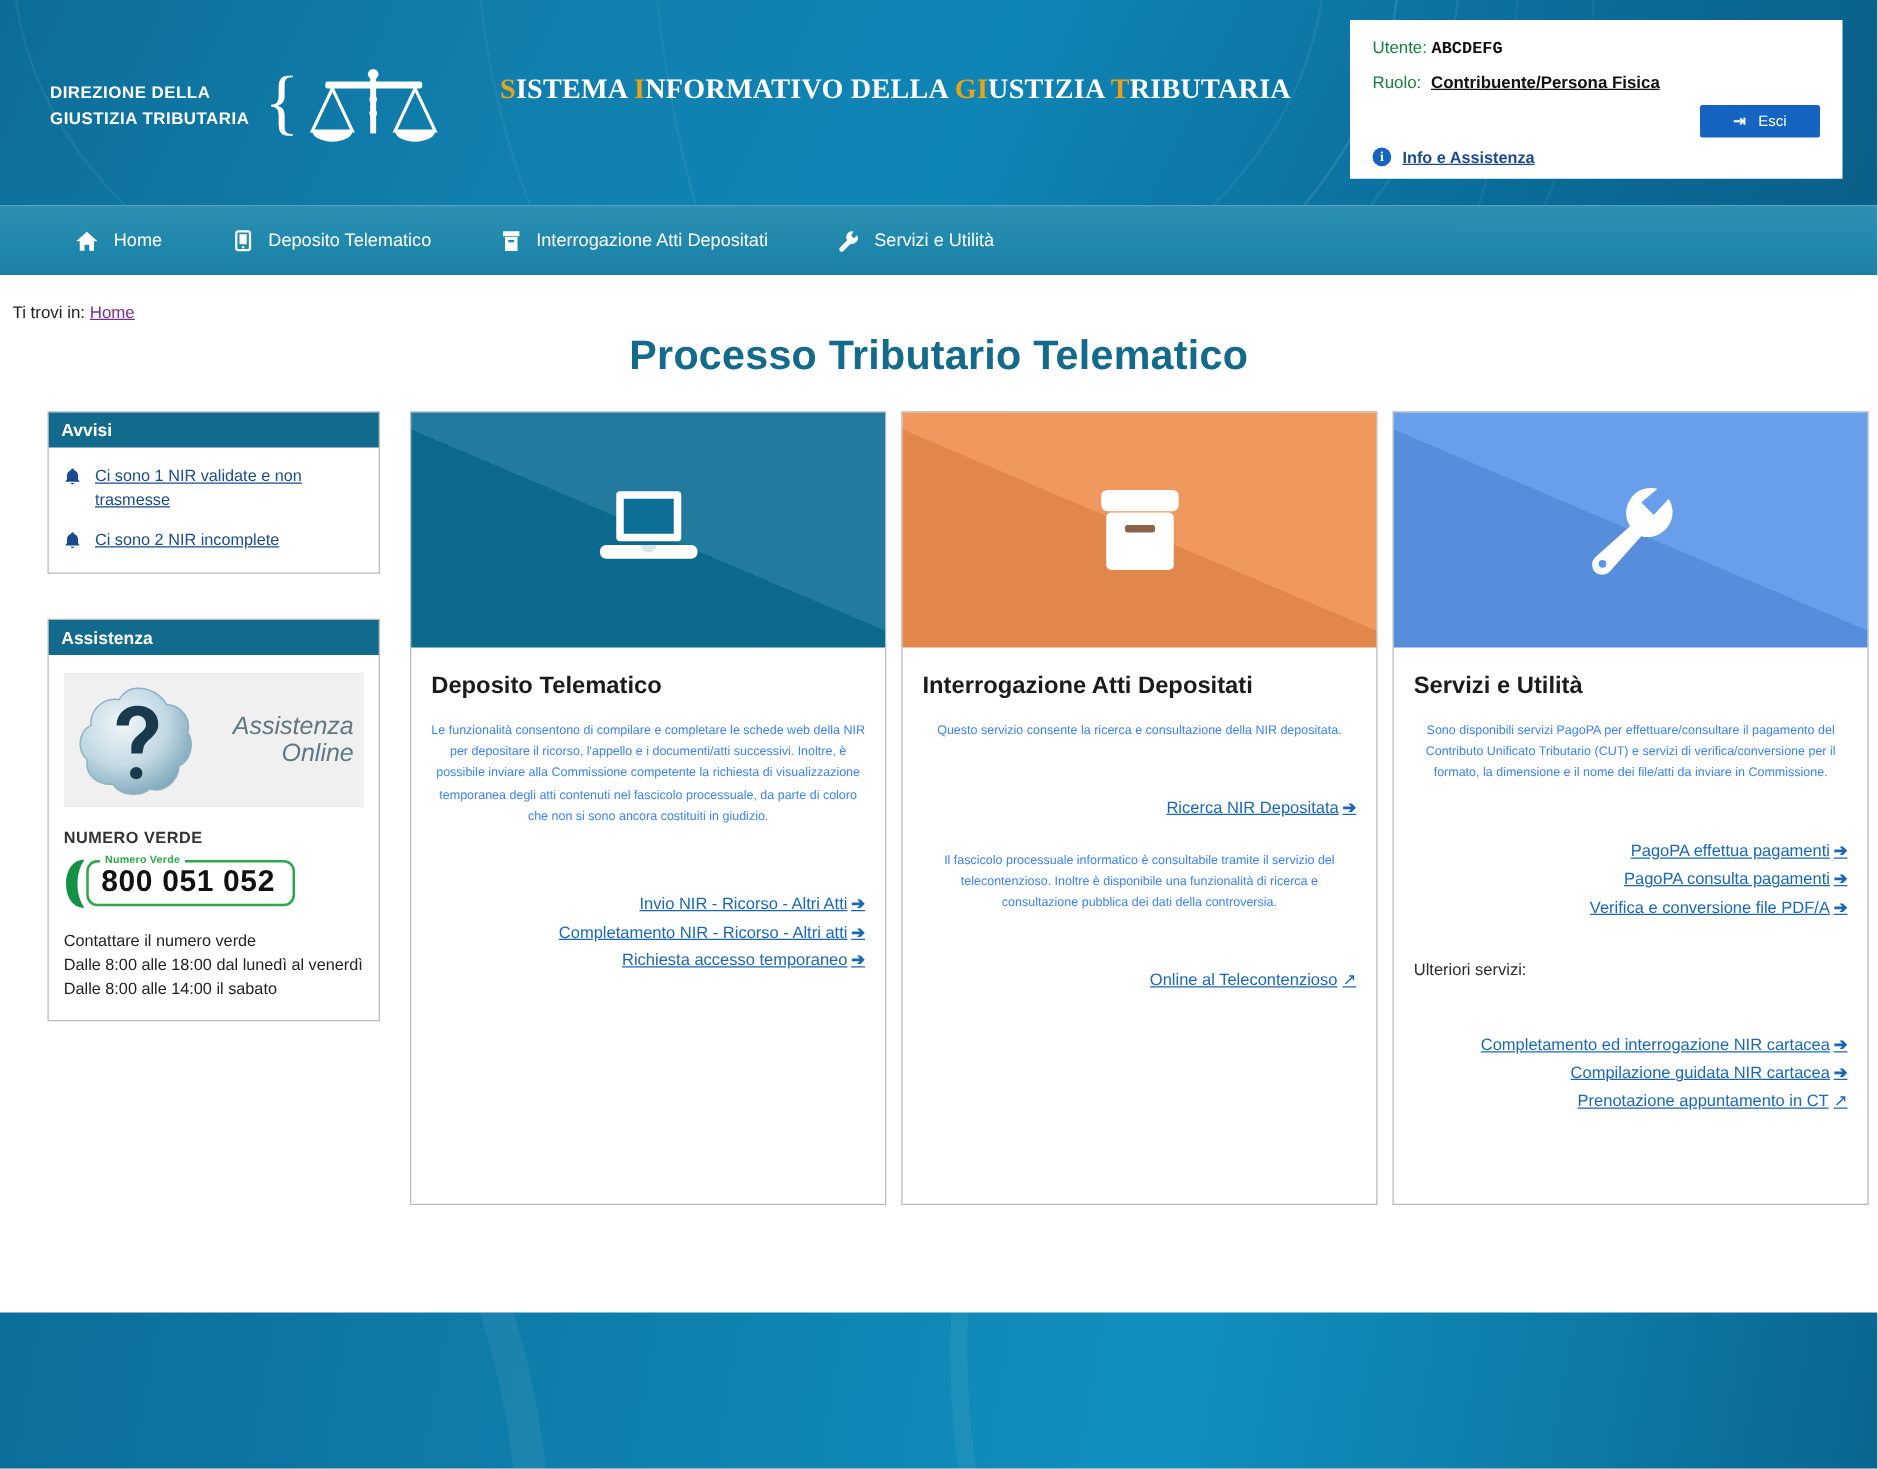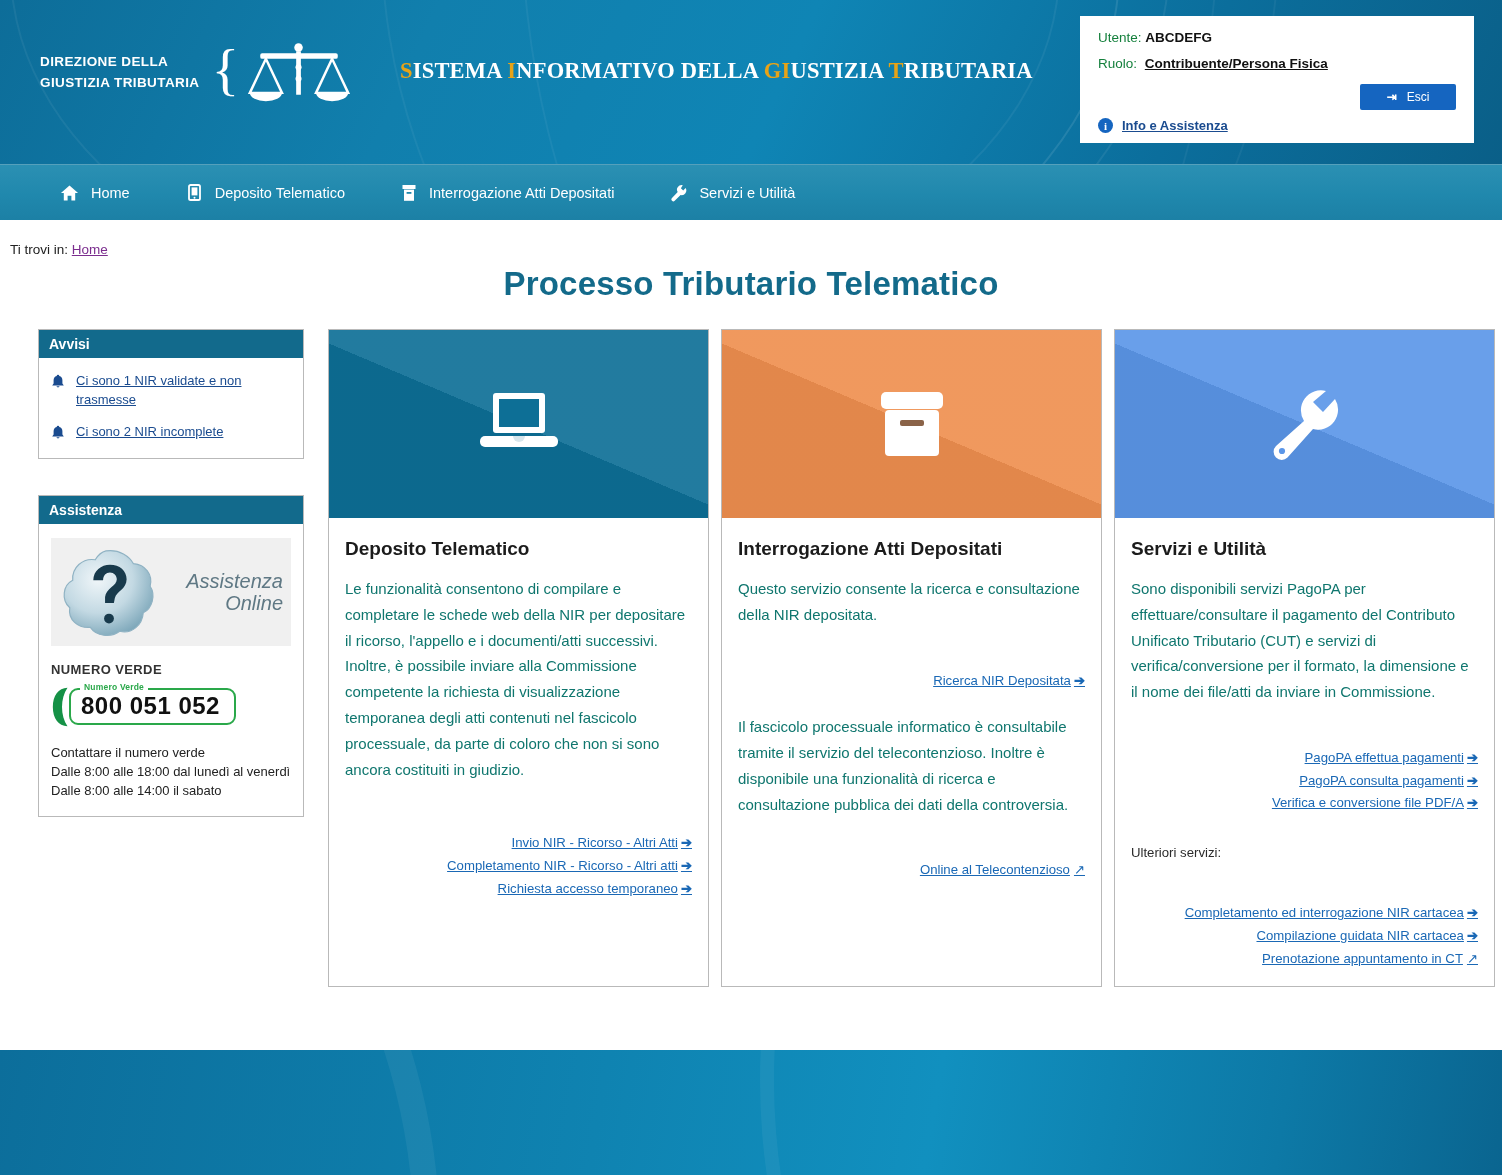--- a/index.html
+++ b/index.html
@@ -24,21 +24,21 @@
     border-radius: 50%;
     pointer-events: none;
   }
   .arc.a1 { width: 1200px; height: 800px; left: -80px; top: -430px; }
   .arc.a2 { width: 1320px; height: 900px; left: -150px; top: -490px; border-color: rgba(255,255,255,0.07);}
   .arc.a3 { width: 1050px; height: 700px; left: 10px; top: -380px; border-color: rgba(255,255,255,0.06);}
   .arc.a4 { width: 900px; height: 1100px; left: 380px; top: -620px; border-color: rgba(255,255,255,0.05);}
   .arc.a5 { width: 700px; height: 1200px; left: 520px; top: -700px; border-color: rgba(255,255,255,0.05);}
 
   .logo-block {
-    position: absolute; left: 40px; top: 36px;
+    position: absolute; left: 40px; top: 48px;
     display: flex; align-items: center; gap: 6px;
   }
   .logo-words {
     color: #ffffff; font-size: 13.5px; font-weight: bold;
     letter-spacing: .4px; line-height: 1.55; text-align: left;
     white-space: nowrap;
   }
   .brace {
     color: #ffffff; font-size: 58px; font-weight: 300;
     line-height: 0.72; margin: 0 2px 6px 6px;
@@ -56,21 +56,21 @@
 
   
   .user-panel {
     position: absolute; right: 28px; top: 16px;
     width: 394px; height: 127px;
     background: #ffffff;
     padding: 14px 18px 10px 18px;
   }
   .user-row { font-size: 13.5px; color: #111; margin-bottom: 11px; white-space: nowrap; }
   .user-row .lbl { color: #15803d; }
-  .user-row .val { font-weight: bold; }
+  .user-row .val { font-weight: bold; font-family: Liberation Mono, monospace; }
   .user-row .val-u { text-decoration: underline; font-weight: bold; margin-left: 4px; }
   .esci-btn {
     position: absolute; right: 18px; top: 68px;
     width: 96px; height: 26px;
     background: #1565c0; color: #ffffff;
     border: none; border-radius: 2px;
     display: flex; align-items: center; justify-content: center; gap: 10px;
     font-size: 12px; cursor: pointer;
     font-family: "Liberation Sans", sans-serif;
   }
@@ -180,21 +180,21 @@
   .card-banner .diag {
     position: absolute; inset: 0;
     background: linear-gradient(203deg, rgba(255,255,255,0.085) 0%, rgba(255,255,255,0.085) 50%, rgba(0,0,0,0.055) 50%, rgba(0,0,0,0.055) 100%);
   }
   .card-banner .ic {
     position: absolute; left: 50%; top: 50%;
     transform: translate(-50%, -50%);
   }
   .card-body { padding: 20px 16px 16px 16px; display: flex; flex-direction: column; flex: 1; }
   .card-title { font-size: 19px; font-weight: bold; color: #1b1b1b; margin-bottom: 16px; }
-  .card-text { font-size: 15px; color: #0f766e; line-height: 1.72; }
+  .card-text { font-size: 10px; color: #3b82f6; line-height: 1.72; text-align: center; }
   .card-links { text-align: right; margin-top: 20px; }
   .card-link {
     display: block; font-size: 13.2px; color: #1a68b5;
     line-height: 1.72; cursor: pointer; white-space: nowrap; text-decoration: underline;
   }
   .card-link .arr { font-weight: bold; margin-left: 3px; }
   .card-link .ext { margin-left: 4px; }
   .gap-20 { height: 22px; }
   .gap-30 { height: 30px; }
   .ulteriori { font-size: 13.2px; color: #2b2b2b; margin-top: 30px; text-align: left; }

